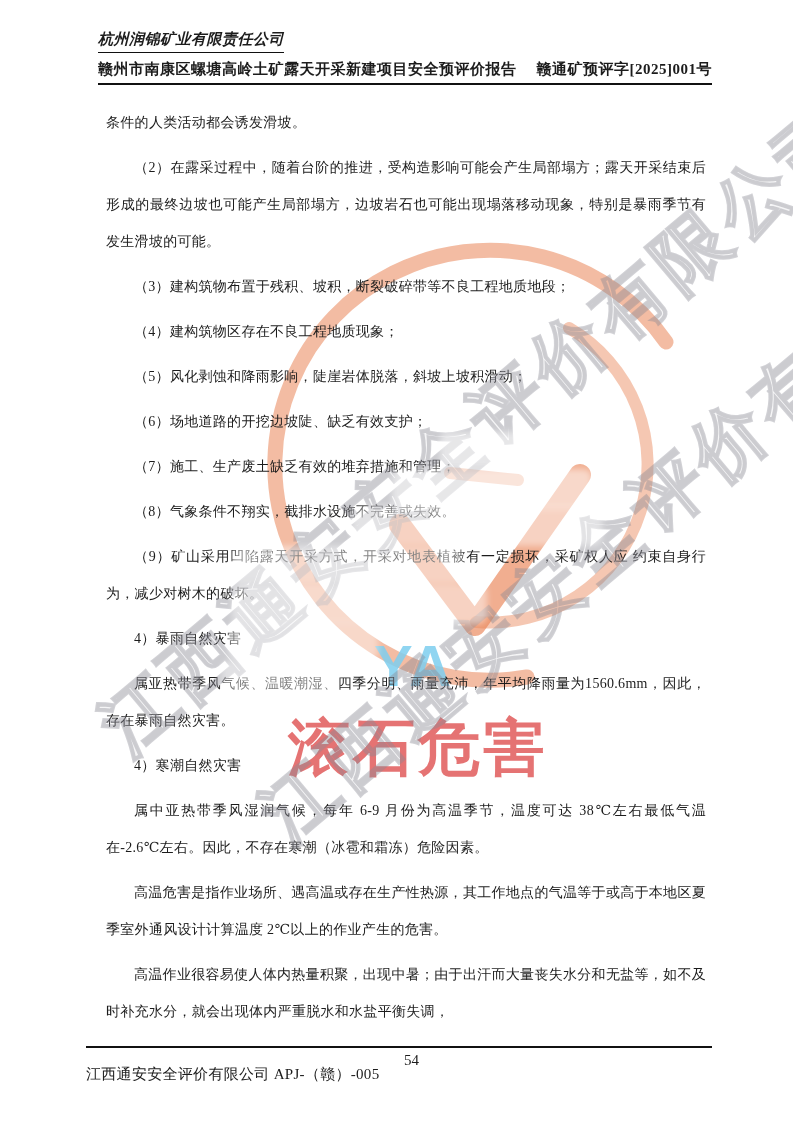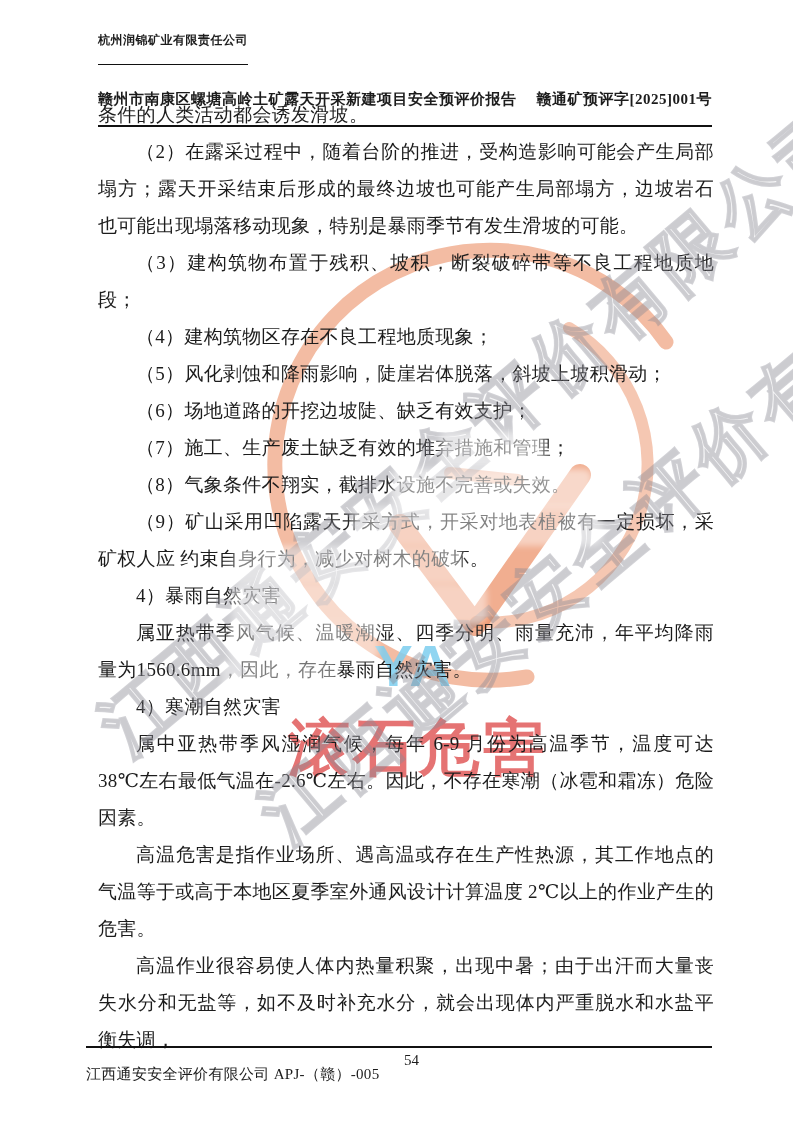--- a/index.html
+++ b/index.html
@@ -4,28 +4,28 @@
 <style>
   html,body{margin:0;padding:0;background:#e9e9e9;}
   .page{
     position:relative;width:793px;height:1122px;margin:0 auto;
     background:#ffffff;overflow:hidden;
     font-family:"Liberation Serif","DejaVu Serif",serif;
     color:#1c1c1c;
   }
   
   .header{position:absolute;left:98px;top:30px;width:614px;z-index:2;}
-  .header-line1{font-size:12px;font-weight:bold;letter-spacing:.5px;
-    border-bottom:1.5px solid #111;display:inline-block;padding-bottom:15px;}
-  .header-line2{margin-top:25px;display:flex;justify-content:space-between;align-items:flex-end;
-    border-bottom:2px solid #111;padding-bottom:16px;}
+  .header-line1{font-size:15px;font-weight:bold;letter-spacing:.5px;
+    border-bottom:1.5px solid #111;display:inline-block;padding-bottom:3px;font-style:italic;}
+  .header-line2{margin-top:7px;display:flex;justify-content:space-between;align-items:flex-end;
+    border-bottom:2px solid #111;padding-bottom:4px;}
   .header-line2 span{font-size:15px;font-weight:bold;letter-spacing:.5px;}
   
   .content{position:absolute;left:98px;top:96px;width:616px;z-index:2;}
-  .content p{margin:0;font-size:19px;line-height:37px;text-align:justify;
+  .content p{margin:8px;font-size:14px;line-height:37px;text-align:justify;
     text-justify:inter-ideograph;letter-spacing:.3px;}
   .content p.indent{text-indent:2em;}
   
   .footer{position:absolute;left:86px;top:1046px;width:626px;z-index:2;
     border-top:2px solid #111;padding-top:17px;}
   .footer-company{font-size:15px;letter-spacing:.3px;}
   .footer-page{position:absolute;left:318px;top:4px;font-size:15px;}
   
   .wm{pointer-events:none;}
   .wm-stamp{position:absolute;left:250px;top:225px;width:480px;height:480px;z-index:1;}

